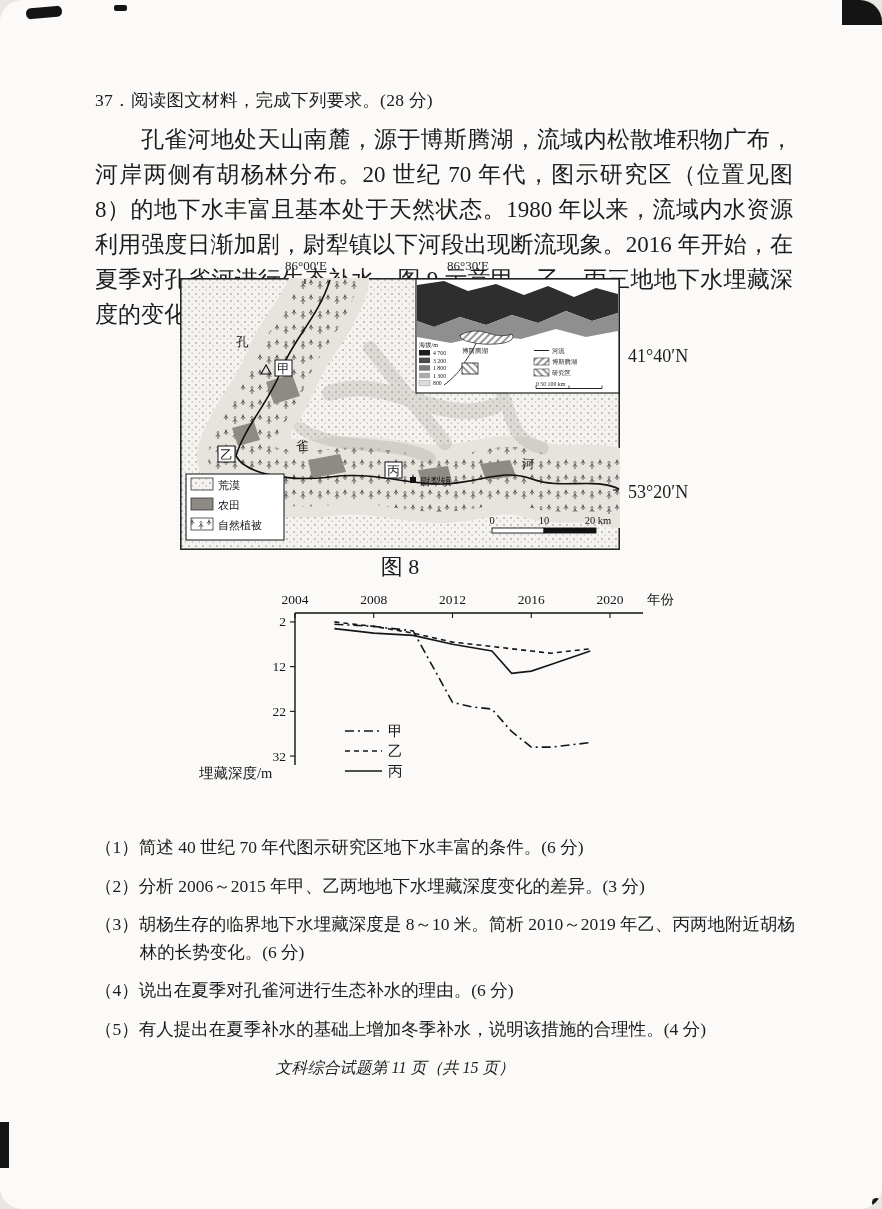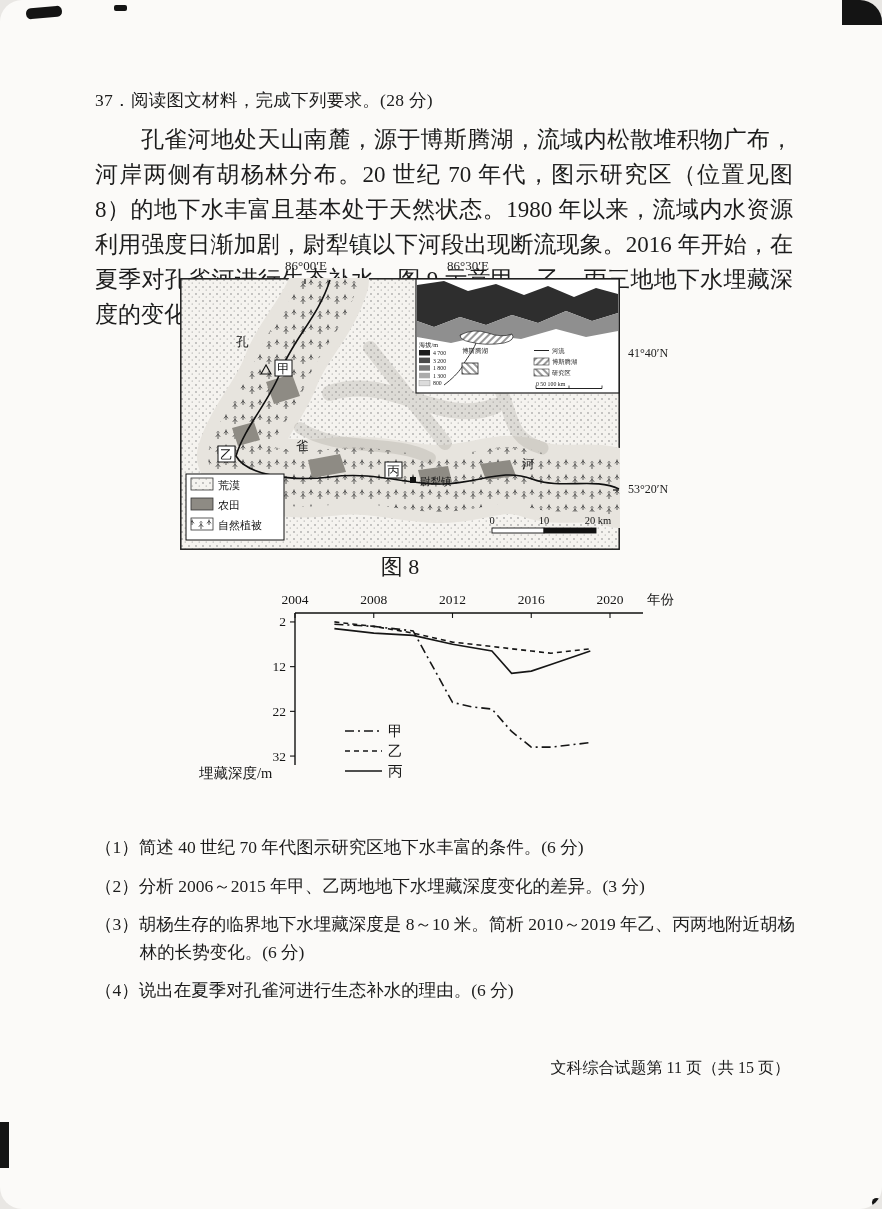--- a/index.html
+++ b/index.html
@@ -10,29 +10,29 @@
   .art-tl2{left:114px;top:5px;width:13px;height:6px;border-radius:2px;}
   .art-tr{right:0;top:0;width:40px;height:25px;}
   .art-bl{left:0;top:1122px;width:9px;height:46px;}
   .art-br{right:1px;top:1198px;width:9px;height:9px;border-radius:50%;}
   .heading{position:absolute;left:95px;top:88px;font-size:17.5px;letter-spacing:.3px;}
   .passage{position:absolute;left:95px;top:122px;width:698px;font-size:23px;line-height:35px;
            text-align:justify;text-indent:2em;}
   .fig8{position:absolute;left:180px;top:258px;width:585px;height:300px;padding-left:18px;}
   .lon{position:absolute;top:0;width:84px;text-align:center;font-size:13px;}
   .lon1{left:84px;} .lon2{left:246px;}
-  .lat{position:absolute;left:448px;font-size:12px;}
+  .lat{position:absolute;left:448px;font-size:18px;}
   .lat1{top:88px;} .lat2{top:224px;}
   .figcap{position:absolute;text-align:center;font-size:22px;}
   .cap8{left:180px;top:552px;width:440px;}
   .cap9{left:195px;top:800px;width:440px;}
   .fig9{position:absolute;left:195px;top:585px;width:500px;height:212px;}
   .questions{position:absolute;left:95px;top:834px;width:706px;font-size:17.5px;line-height:27.5px;}
   .q{margin-bottom:11px;padding-left:2.55em;text-indent:-2.55em;}
-  .footer{position:absolute;left:0;top:1058px;width:790px;text-align:right;font-size:16px;}
+  .footer{position:absolute;left:0;top:1058px;width:790px;text-align:center;font-size:16px;font-style:italic;}
   svg text{fill:#161616;font-family:"Liberation Serif","DejaVu Serif",serif;}
   .tick{font-size:13.5px;} .legend-t{font-size:14.5px;} .axis-label{font-size:14.5px;}
   .mt12{font-size:12.5px;} .mt11{font-size:11px;} .mt10{font-size:10.5px;} .mt65{font-size:6.5px;} .mt6{font-size:6.3px;} .mt58{font-size:5.8px;}
 </style>
 </head>
 <body>
 
 <div class="page">
 
   <div class="art art-tl"></div>
@@ -222,17 +222,18 @@
         <text x="193" y="191" class="legend-t">丙</text>
       </svg>
   </div>
 
 
   <div class="questions">
     <div class="q">（1）简述 40 世纪 70 年代图示研究区地下水丰富的条件。(6 分)</div>
     <div class="q">（2）分析 2006～2015 年甲、乙两地地下水埋藏深度变化的差异。(3 分)</div>
     <div class="q">（3）胡杨生存的临界地下水埋藏深度是 8～10 米。简析 2010～2019 年乙、丙两地附近胡杨林的长势变化。(6 分)</div>
     <div class="q">（4）说出在夏季对孔雀河进行生态补水的理由。(6 分)</div>
+    <div class="q">（5）有人提出在夏季补水的基础上增加冬季补水，说明该措施的合理性。(4 分)</div>
   </div>
 
   <div class="footer">文科综合试题第 11 页（共 15 页）</div>
 
 </div>
 
 </body></html>

